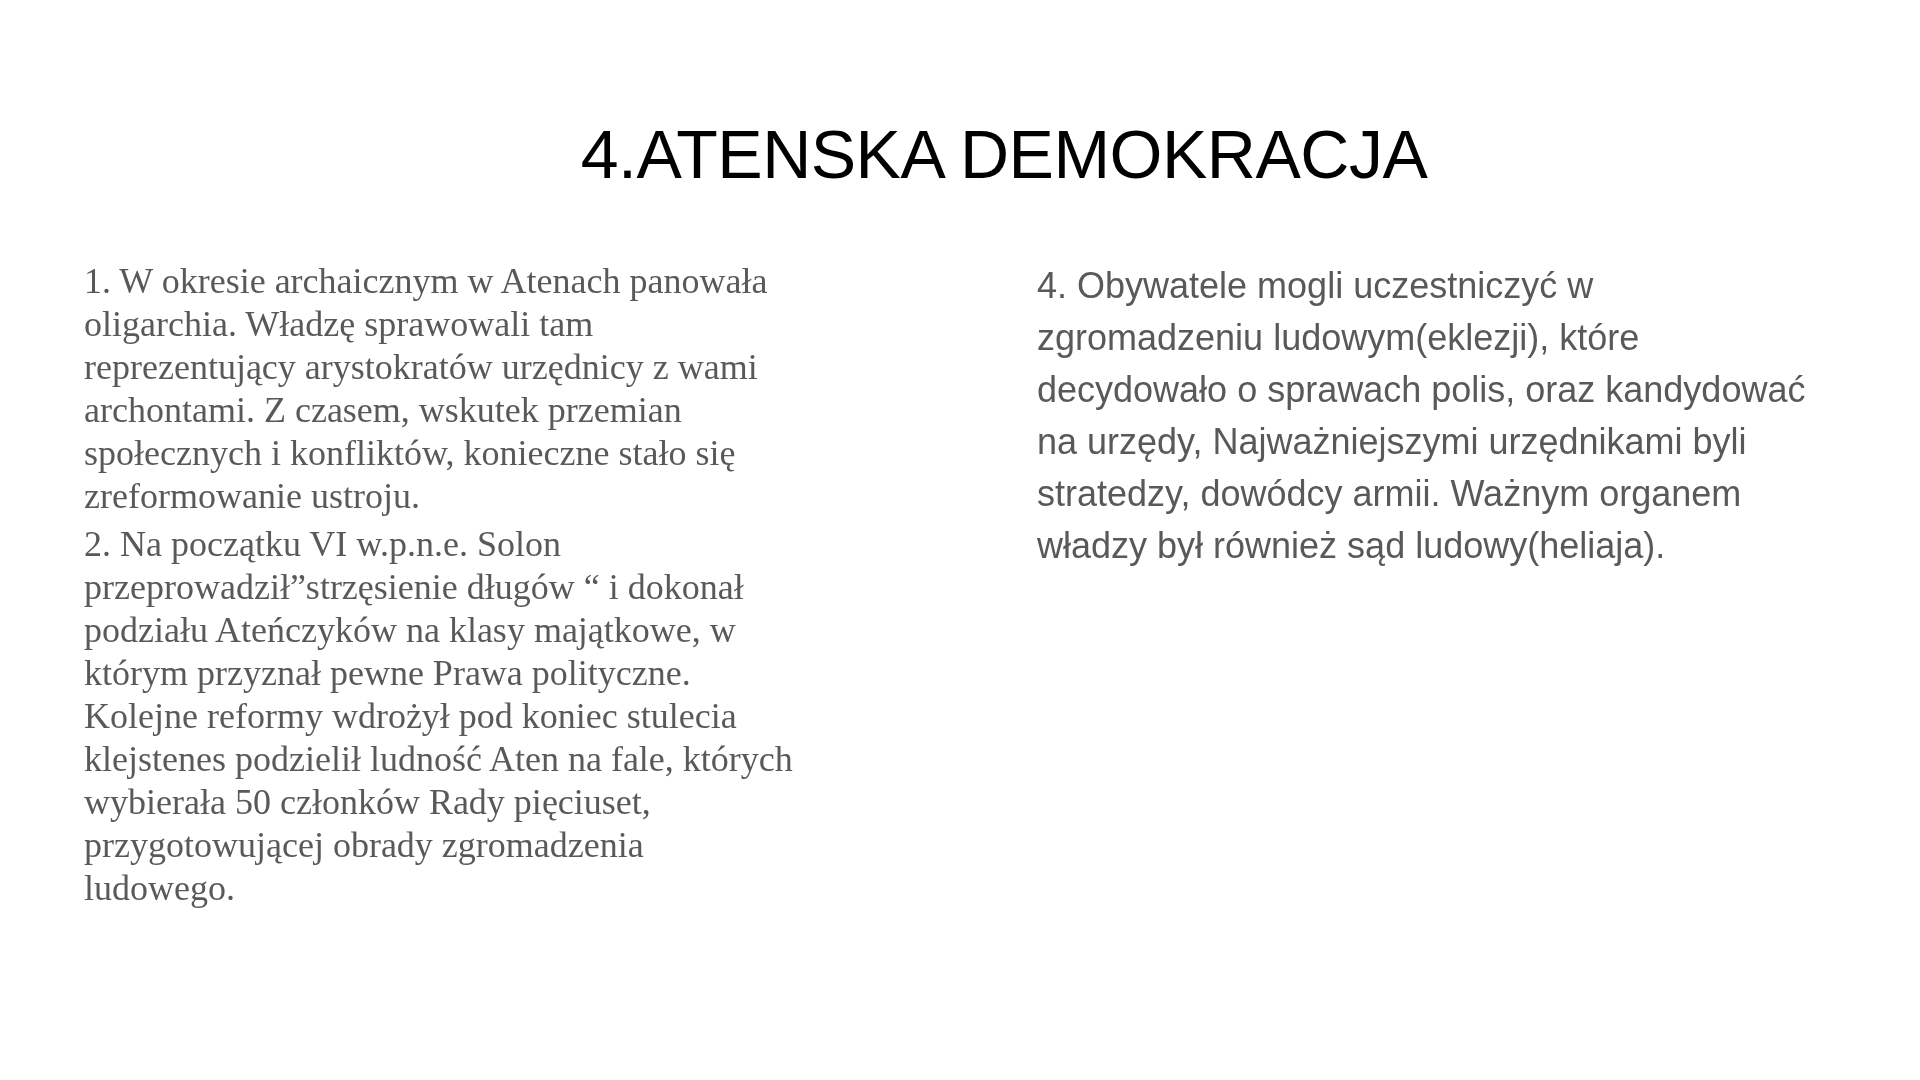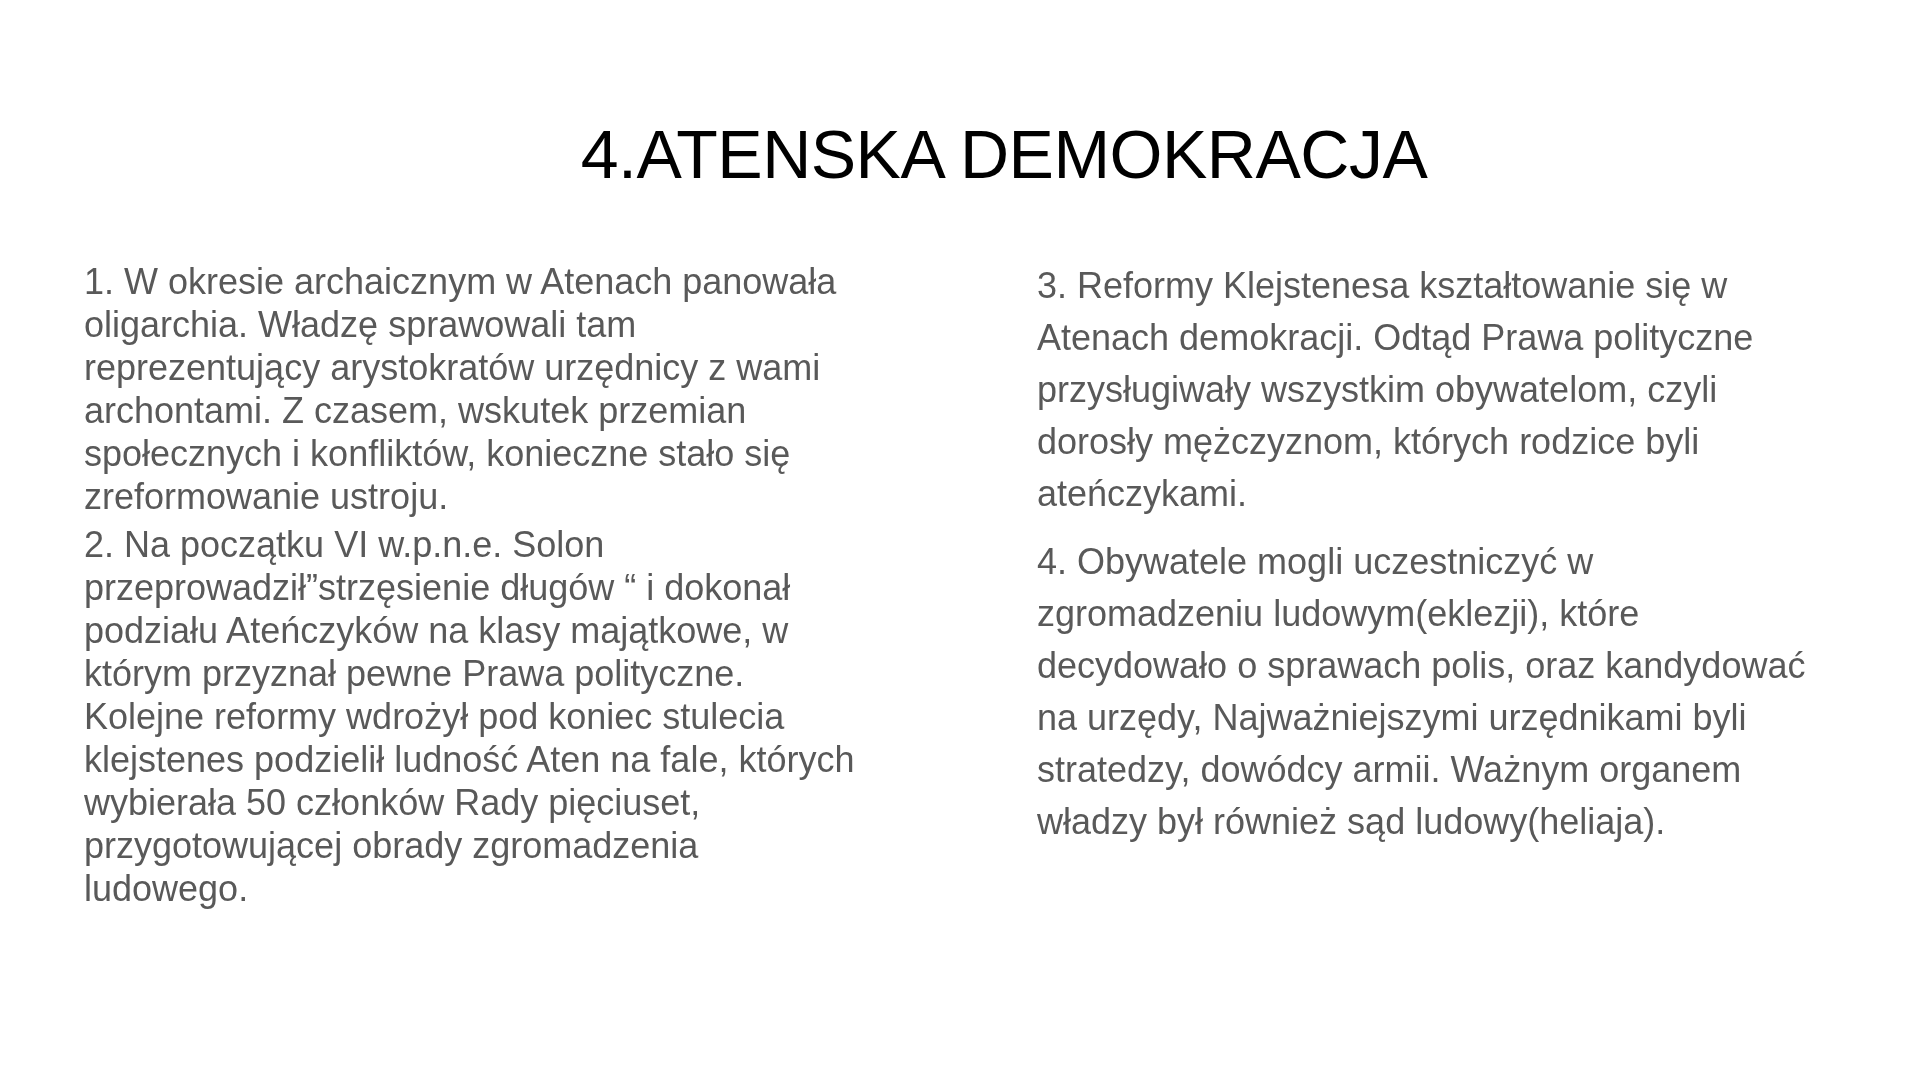--- a/index.html
+++ b/index.html
@@ -36,20 +36,21 @@
     .col {
       position: absolute;
       color: #595959;
       font-size: 36px;
     }
     .col-left {
       left: 84px;
       top: 260px;
       width: 850px;
       line-height: 43px;
+      font-family: Liberation Serif, serif;
     }
     .col-right {
       left: 1037px;
       top: 260px;
       width: 860px;
       line-height: 52px;
     }
     .para {
       margin: 0;
       white-space: pre-line;
@@ -75,25 +76,20 @@
 podziału Ateńczyków na klasy majątkowe, w
 którym przyznał pewne Prawa polityczne.
 Kolejne reformy wdrożył pod koniec stulecia
 klejstenes podzielił ludność Aten na fale, których
 wybierała 50 członków Rady pięciuset,
 przygotowującej obrady zgromadzenia
 ludowego.</p>
   </div>
 
   <div class="col col-right">
-    <p class="para">3. Reformy Klejstenesa kształtowanie się w
-Atenach demokracji. Odtąd Prawa polityczne
-przysługiwały wszystkim obywatelom, czyli
-dorosły mężczyznom, których rodzice byli
-ateńczykami.</p>
     <p class="para">4. Obywatele mogli uczestniczyć w
 zgromadzeniu ludowym(eklezji), które
 decydowało o sprawach polis, oraz kandydować
 na urzędy, Najważniejszymi urzędnikami byli
 stratedzy, dowódcy armii. Ważnym organem
 władzy był również sąd ludowy(heliaja).</p>
   </div>
 </div>
 
 </body></html>

